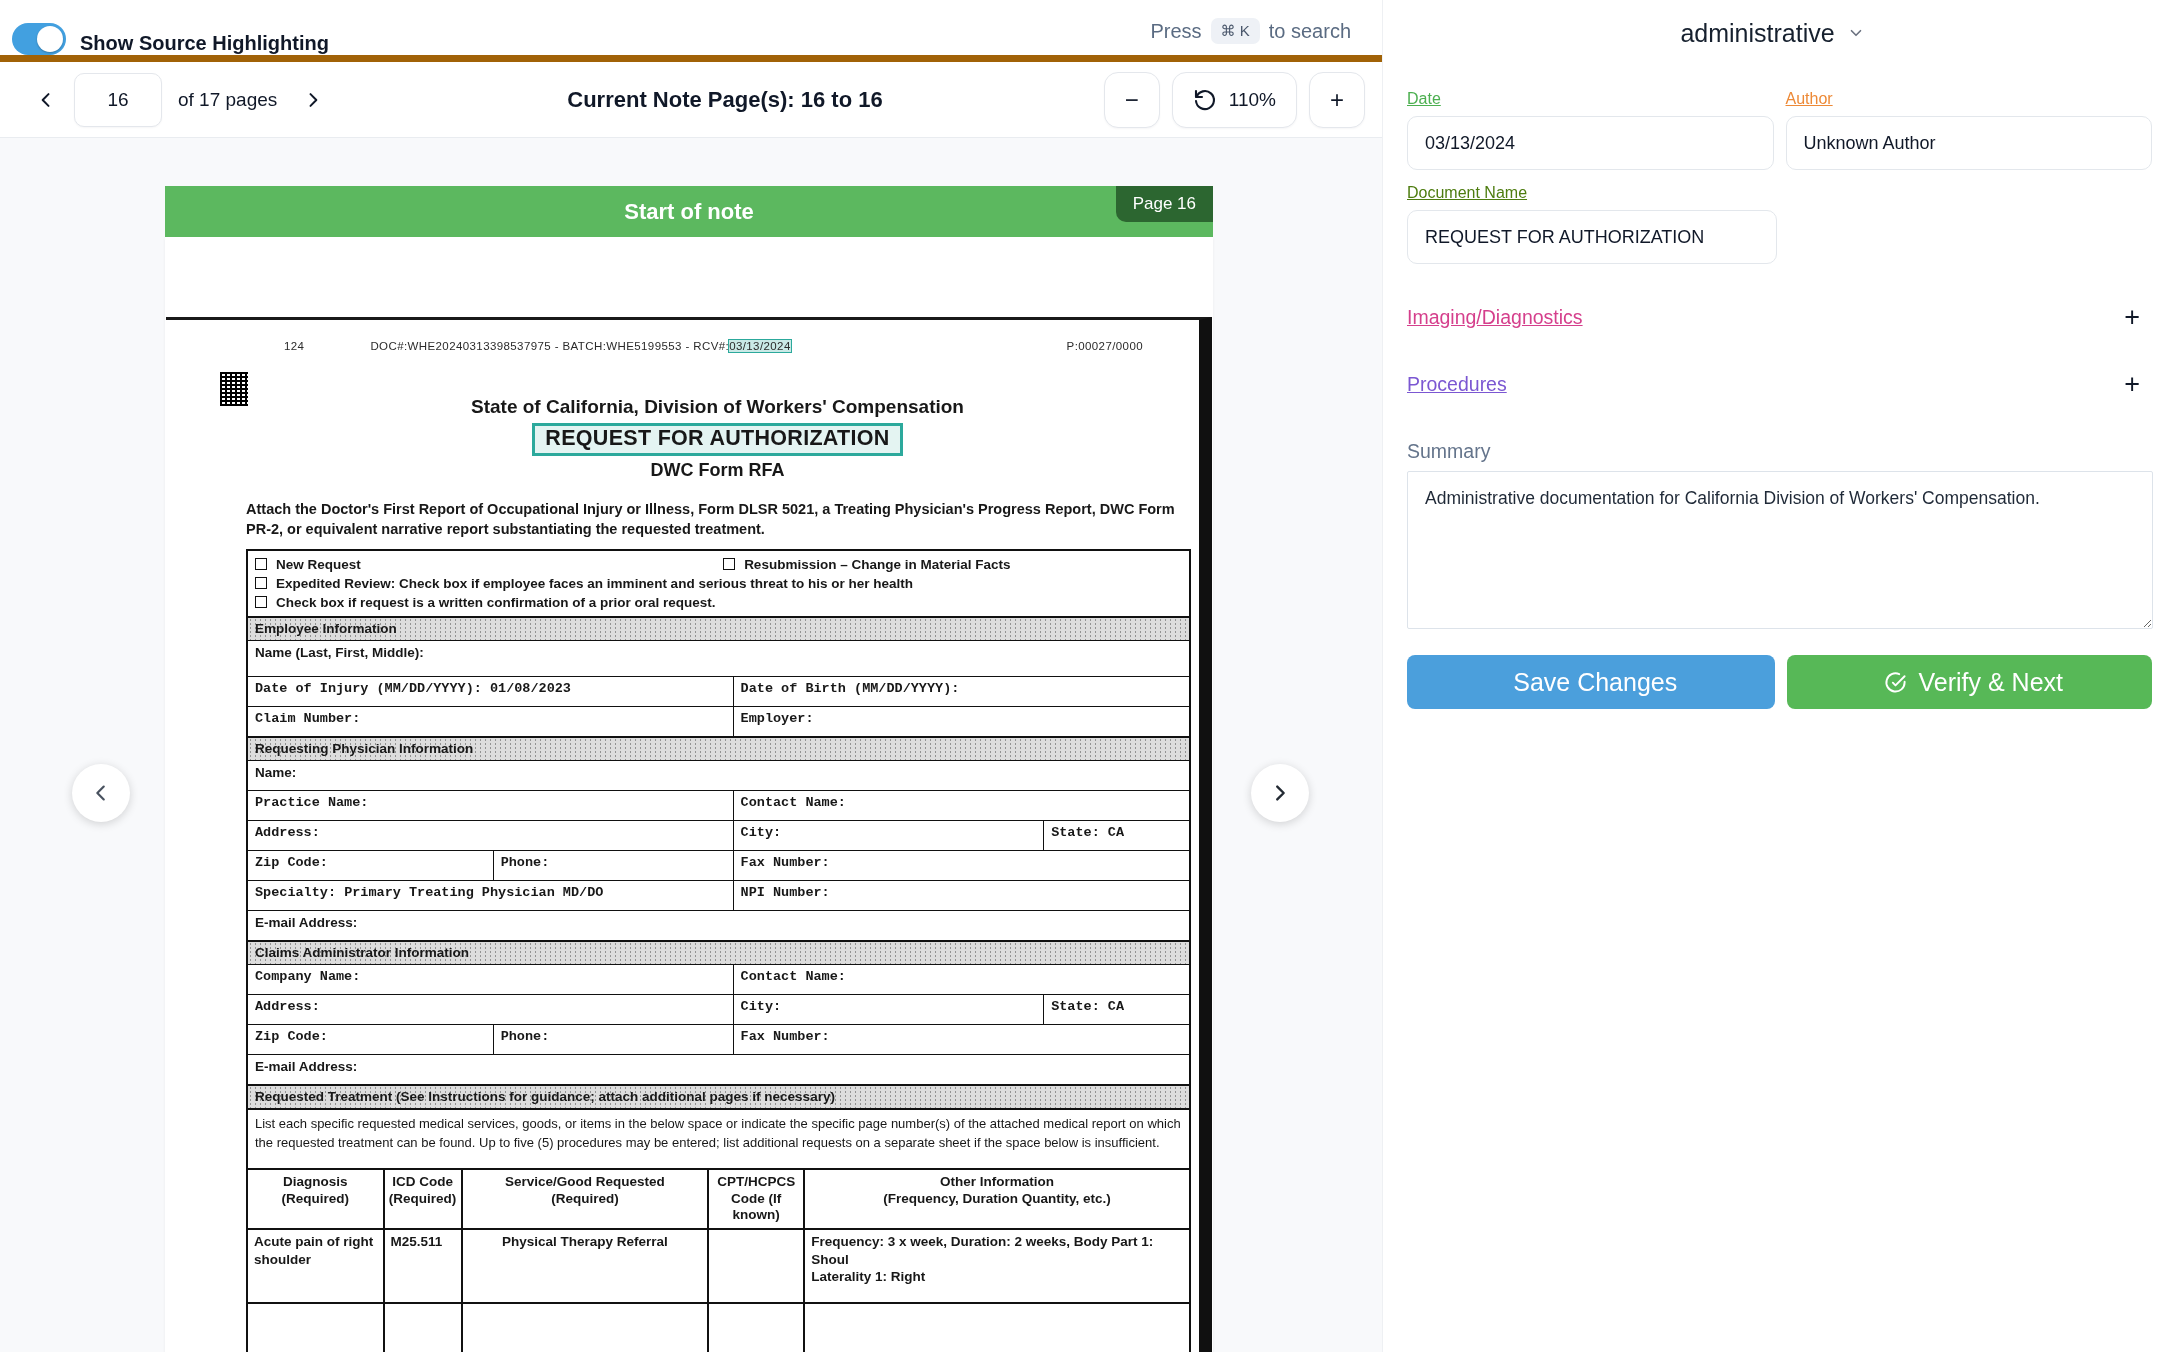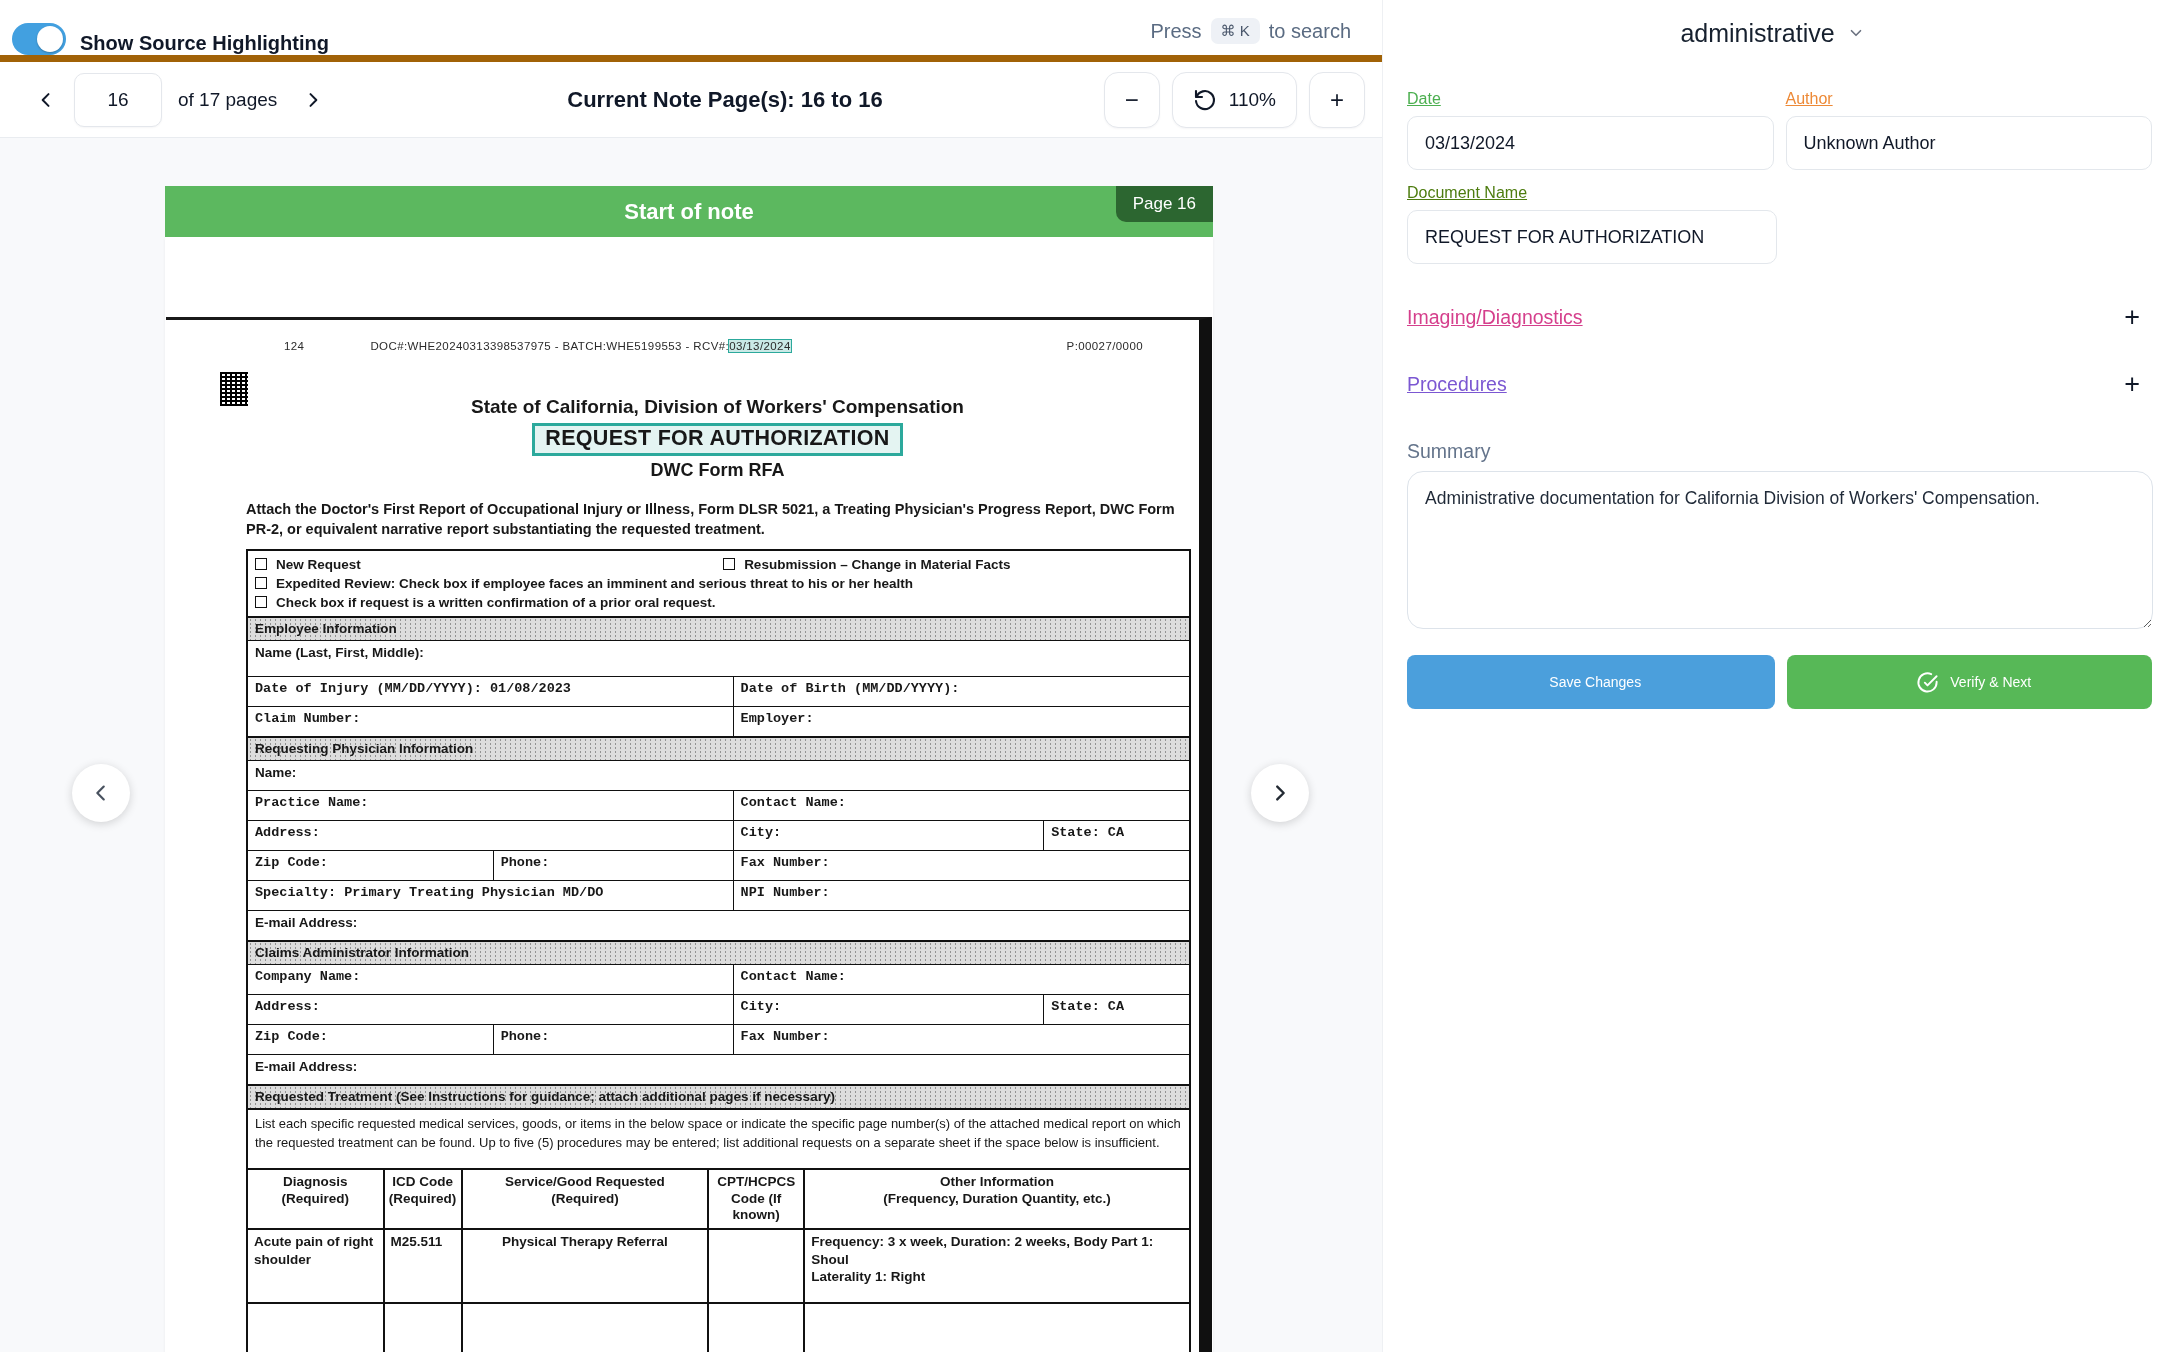--- a/index.html
+++ b/index.html
@@ -105,24 +105,24 @@
   .f-label { display:inline-block; font-size:16px; text-decoration:underline; margin:14px 0 8px; cursor:pointer; }
   .f-label.green { color:#4caf50; } .f-label.orange { color:#ed8936; } .f-label.teal { color:#4d7c0f; }
   .f-input { width:100%; height:54px; border:1px solid #e3e7ec; border-radius:10px; padding:0 17px;
     font-size:18px; color:#101828; font-family:inherit; outline:none; }
   .link-row { display:flex; align-items:center; justify-content:space-between; margin-top:40px; padding-right:12px; }
   .cat-link { font-size:19.5px; font-weight:500; text-decoration:underline; cursor:pointer; }
   .cat-link.pink { color:#d53f8c; } .cat-link.purple { color:#7b57d2; }
   .plus-btn { font-size:27px; font-weight:400; color:#101828; background:none; border:none; cursor:pointer;
     line-height:1; font-family:inherit; }
   .summary-label { font-size:19.5px; color:#64748b; margin:42px 0 8px; }
-  .summary-area { width:746px; height:158px; border:1px solid #dde3ea; border-radius:16px; padding:14px 17px;
+  .summary-area { width:746px; height:158px; border:1px solid #dde3ea; border-radius:2px; padding:14px 17px;
     font-size:17.5px; line-height:1.4; color:#1f2937; font-family:inherit; resize:both; outline:none; }
   .btn-row { display:flex; gap:12px; margin-top:22px; }
-  .btn { height:54px; border:none; border-radius:8px; color:#fff; font-size:14px; font-weight:500;
+  .btn { height:54px; border:none; border-radius:8px; color:#fff; font-size:25px; font-weight:500;
     display:flex; align-items:center; justify-content:center; gap:11px; cursor:pointer; font-family:inherit;padding-left:8px; }
   .btn-save { width:370px; background:#4b9fdc; }
   .btn-verify { width:366px; background:#57b857; }
 </style>
 </head>
 <body>
 
 <div class="left-section">
 
   <div class="topbar">

